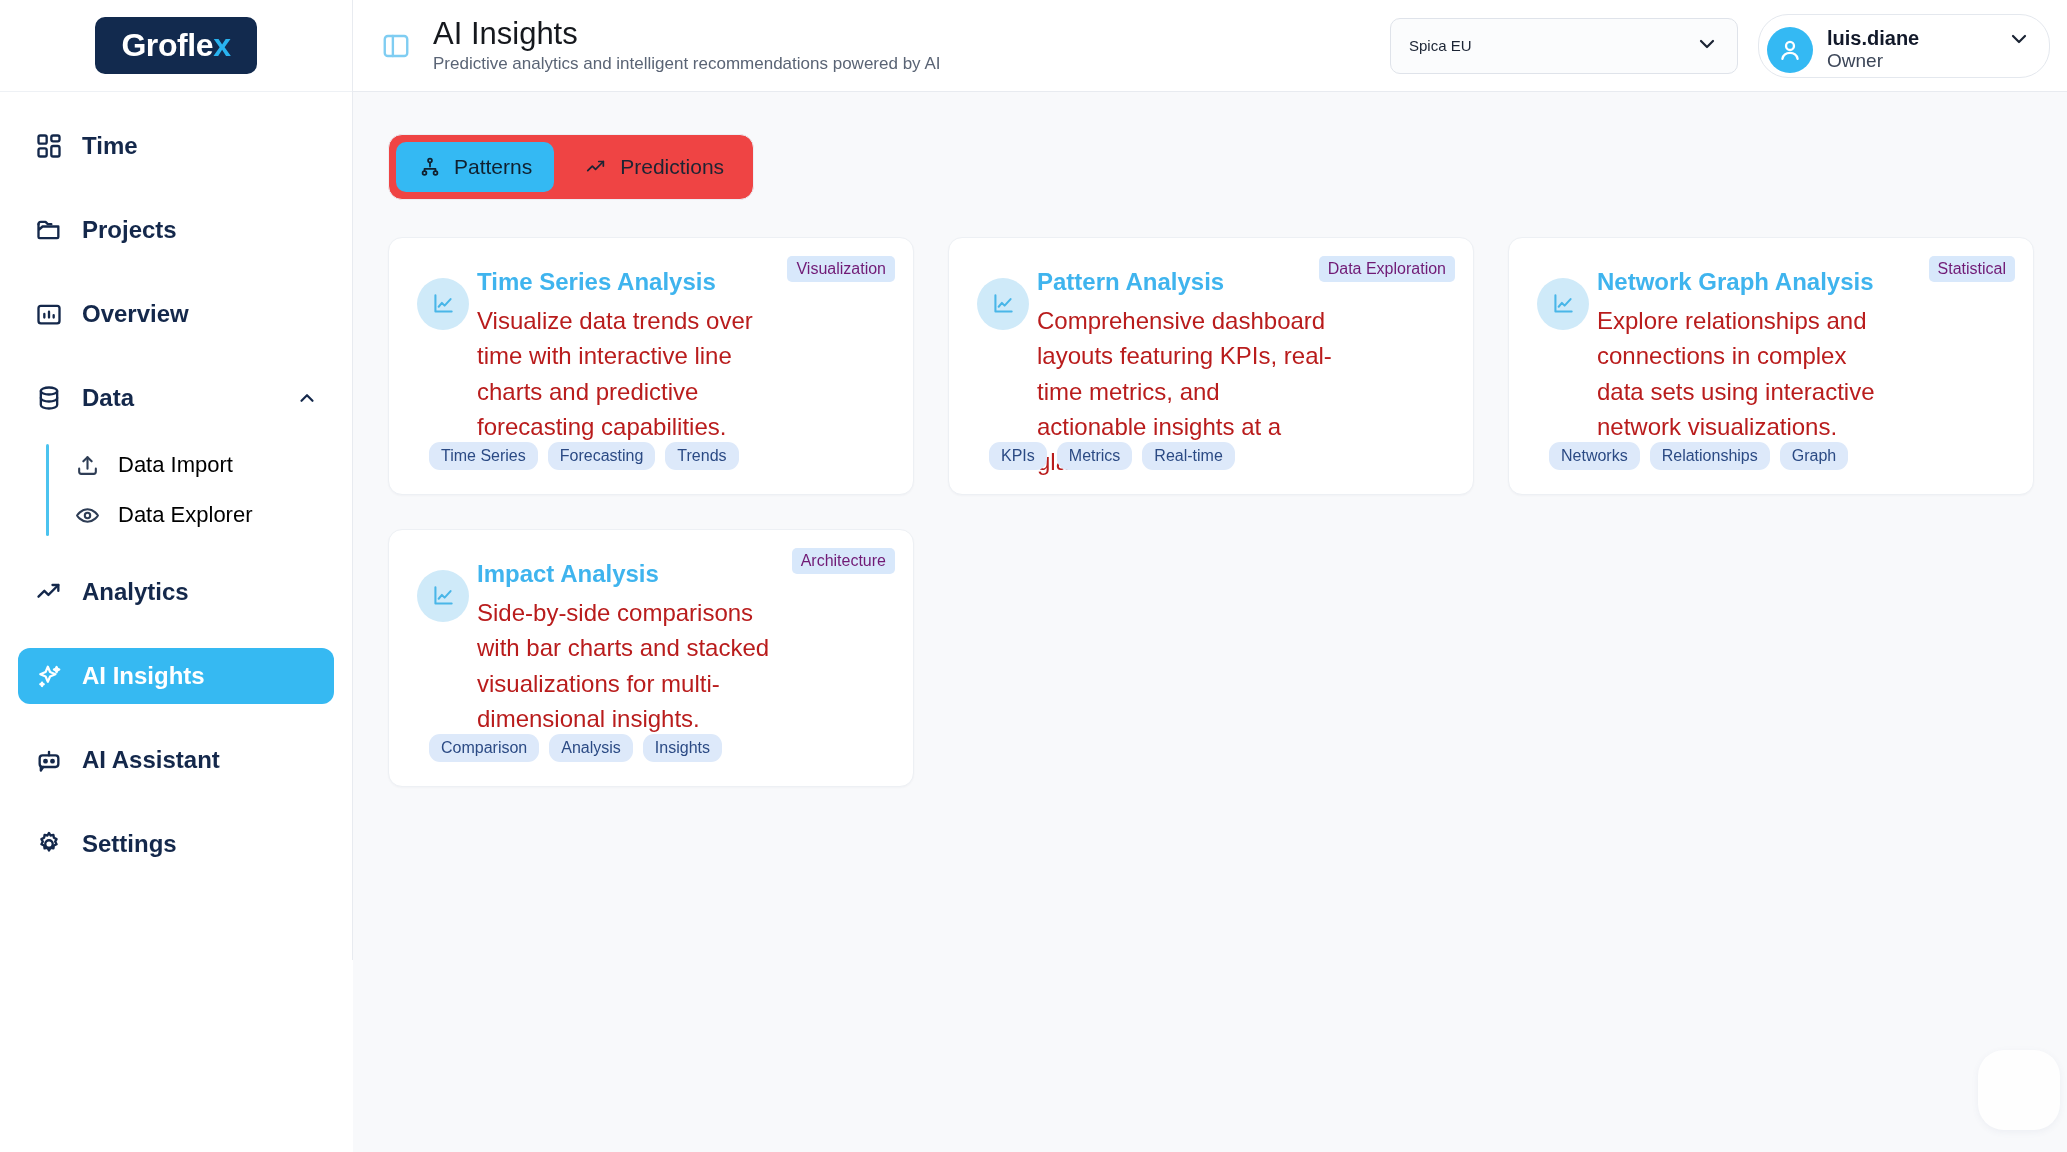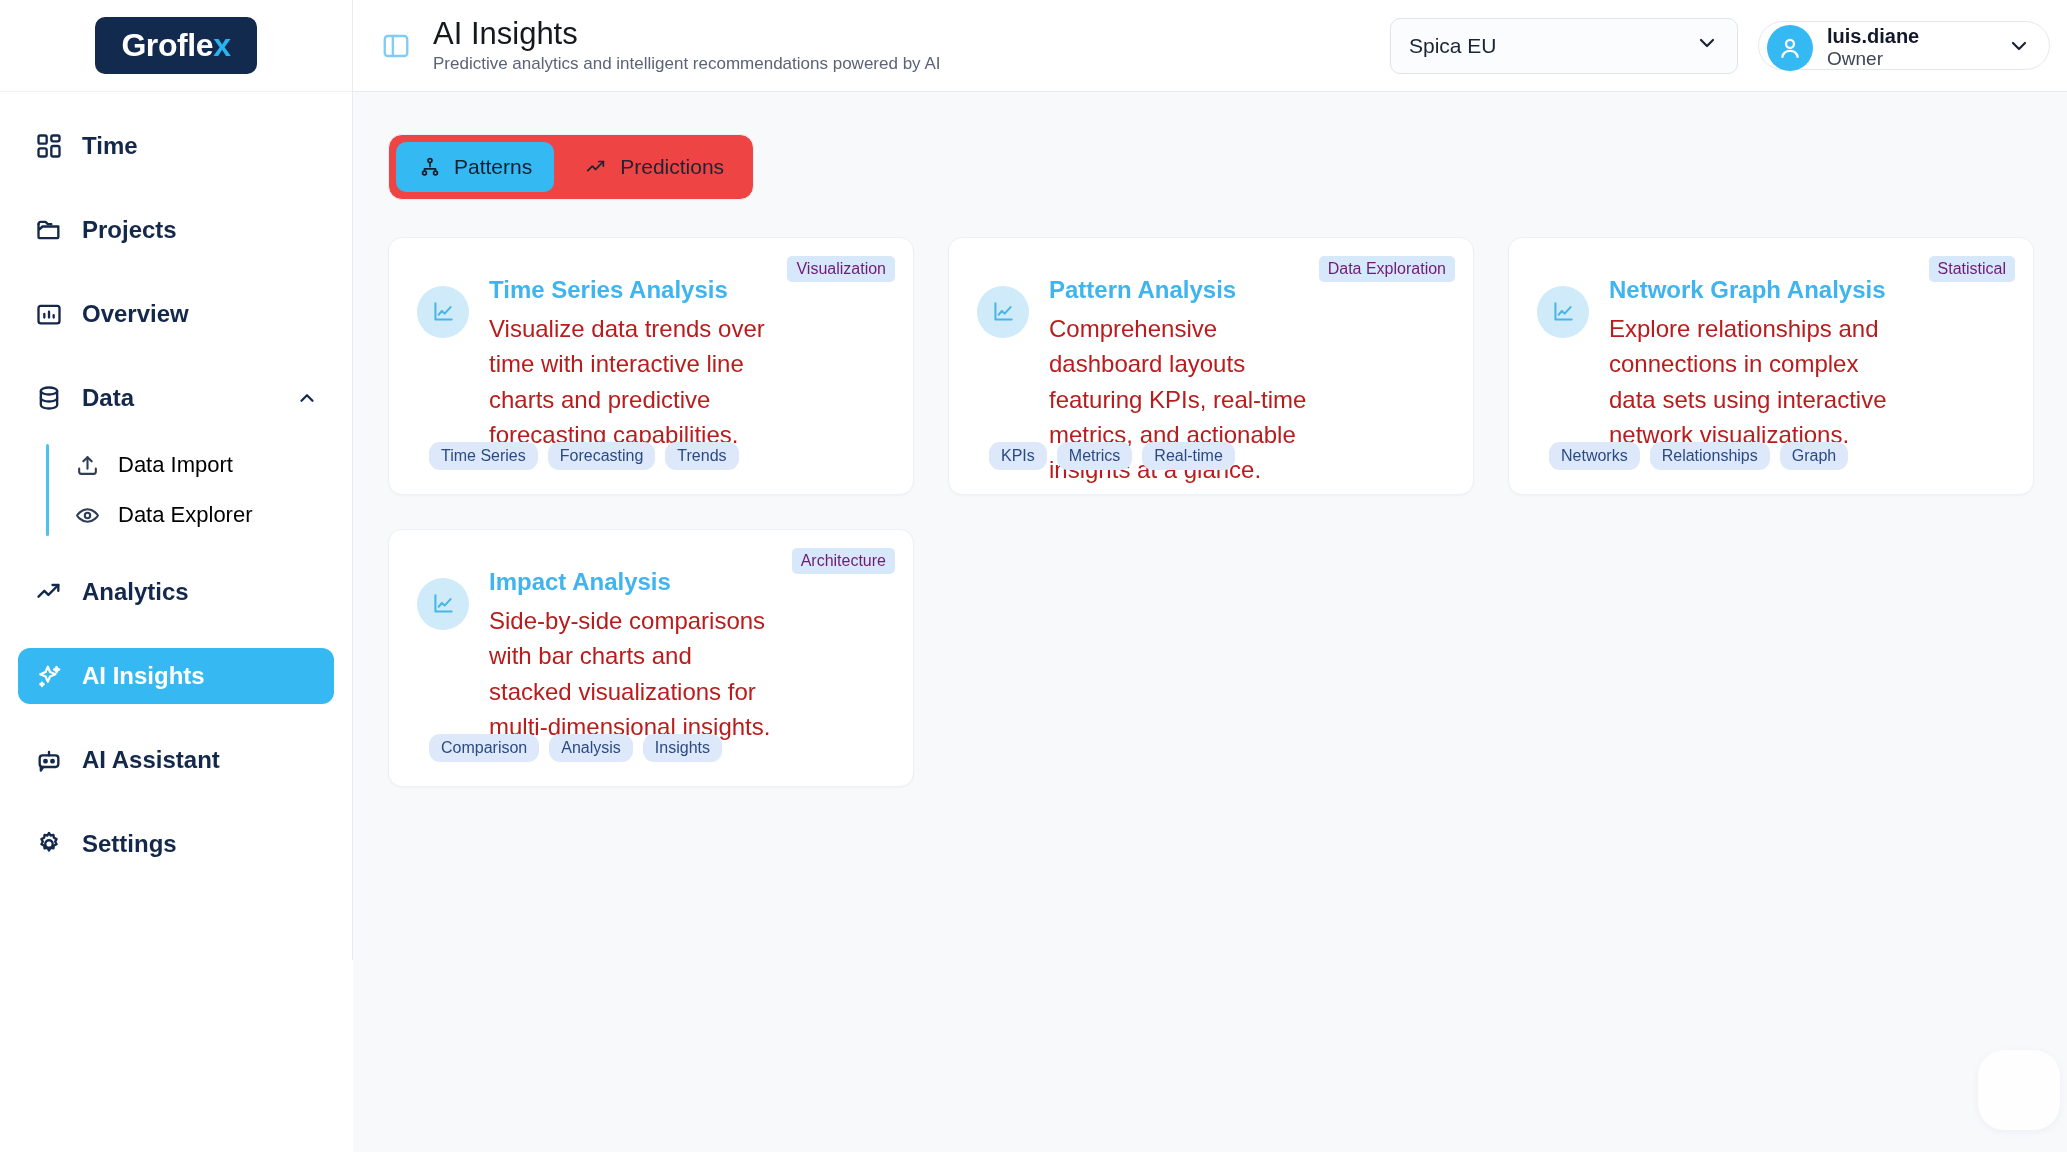--- a/index.html
+++ b/index.html
@@ -75,27 +75,27 @@
   .panel-toggle { width: 34px; height: 34px; flex: 0 0 34px; display:flex; align-items:center; justify-content:center; cursor: pointer; }
   .titles { display: flex; flex-direction: column; justify-content: center; gap: 2px; }
   .page-title { font-size: 31px; color: #15181d; font-weight: normal; line-height: 1.15; }
   .page-sub { font-size: 17px; color: #5a6475; line-height: 1.2; }
 
   .topbar-right { margin-left: auto; display: flex; align-items: center; gap: 20px; }
   .org-select {
     width: 348px; height: 56px;
     border: 1px solid #dfe3ea; border-radius: 10px; background: #fbfcfd;
     display: flex; align-items: center; padding: 0 18px;
-    font-size: 21px; color: #1b2434; cursor: pointer;
+    font-size: 15px; color: #1b2434; cursor: pointer;
   }
   .org-select .caret { margin-left: auto; }
   .user-chip {
-    height: 49px; min-width: 292px;
+    height: 64px; min-width: 292px;
     border: 1px solid #e4e8ee; border-radius: 30px; background: #ffffff;
-    display: flex; align-items: center; gap: 14px; padding: 4px 18px 0 8px; cursor: pointer;
+    display: flex; gap: 14px; padding: 12px 18px 0 8px; cursor: pointer;
   }
   .avatar {
     width: 46px; height: 46px; border-radius: 50%; background: #34b9f3;
     display: flex; align-items: center; justify-content: center; flex: 0 0 46px;
   }
   .user-meta { display: flex; flex-direction: column; line-height: 1.15; }
   .user-name { font-size: 20px; font-weight: bold; color: #12192a; }
   .user-role { font-size: 19px; color: #3c4658; }
   .user-chip .caret { margin-left: auto; padding-left: 18px; }
 
@@ -128,21 +128,21 @@
     padding: 28px 28px 26px 28px;
     height: 258px;
     box-shadow: 0 1px 2px rgba(20,30,60,0.03);
     cursor: pointer;
   }
   .badge {
     position: absolute; top: 18px; right: 18px;
     background: #d8e8fb; color: #701a75;
     font-size: 16px; border-radius: 5px; padding: 4px 9px; white-space: nowrap;
   }
-  .card-head { display: flex; gap: 20px; padding-right: 110px; margin-top: 8px; }
+  .card-head { display: flex; gap: 8px; padding-right: 110px; }
   .card-icon {
     width: 52px; height: 52px; border-radius: 50%;
     background: #cfeaf9; flex: 0 0 52px;
     display: flex; align-items: center; justify-content: center; margin-top: 12px;
   }
   .card-body { display: flex; flex-direction: column; }
   .card-title { font-size: 24px; font-weight: bold; color: #3fb4ee; line-height: 1.3; margin-bottom: 6px; white-space: nowrap; }
   .card-desc { font-size: 24px; color: #b91c1c; line-height: 1.47; }
   .tags { position: absolute; left: 28px; bottom: 24px; display: flex; gap: 10px; margin-left: 12px; }
   .tag {

